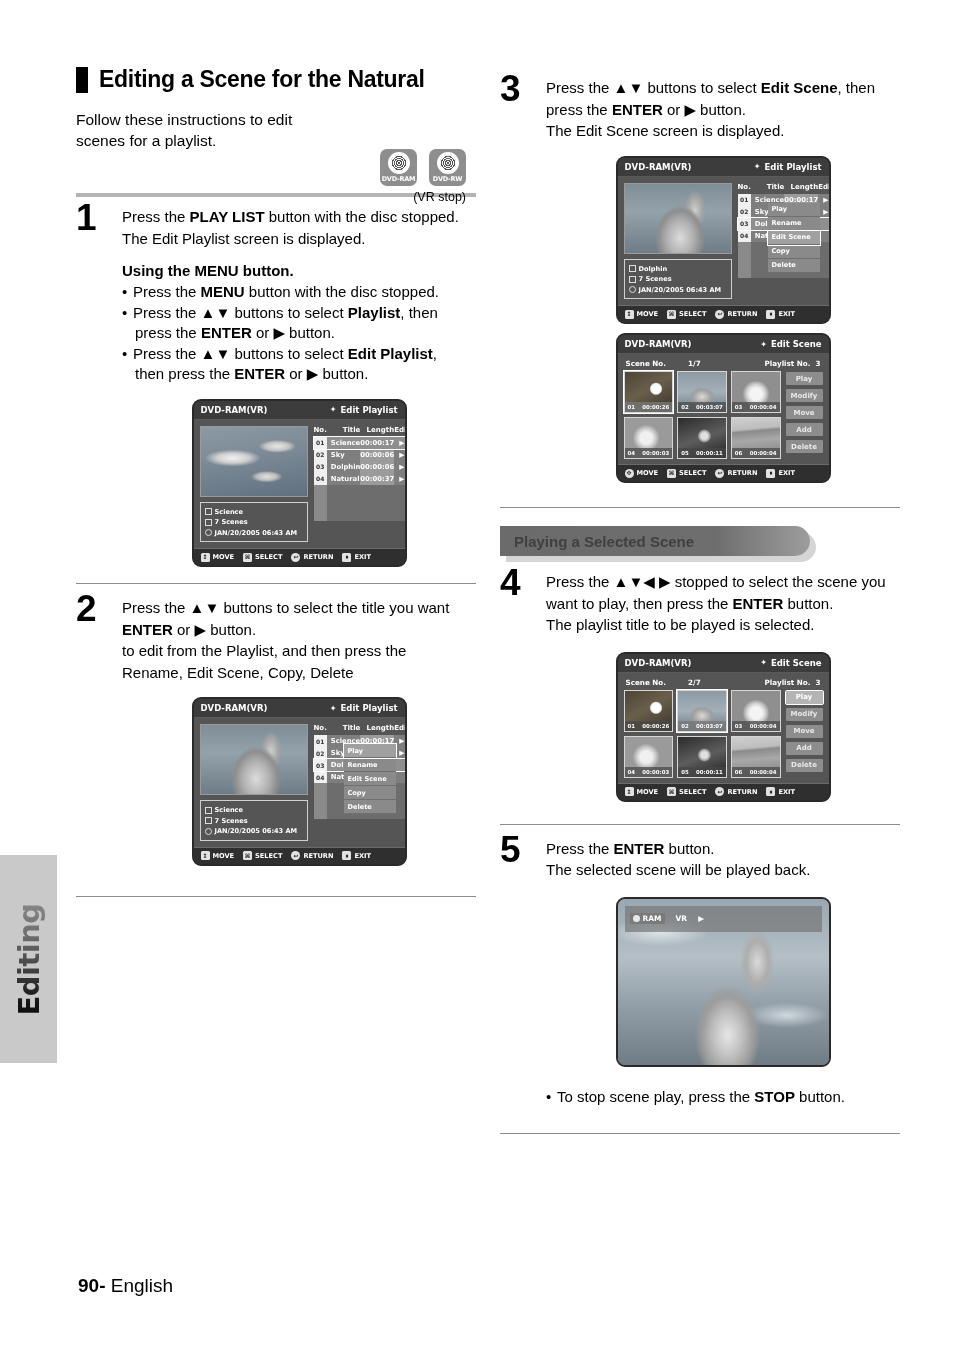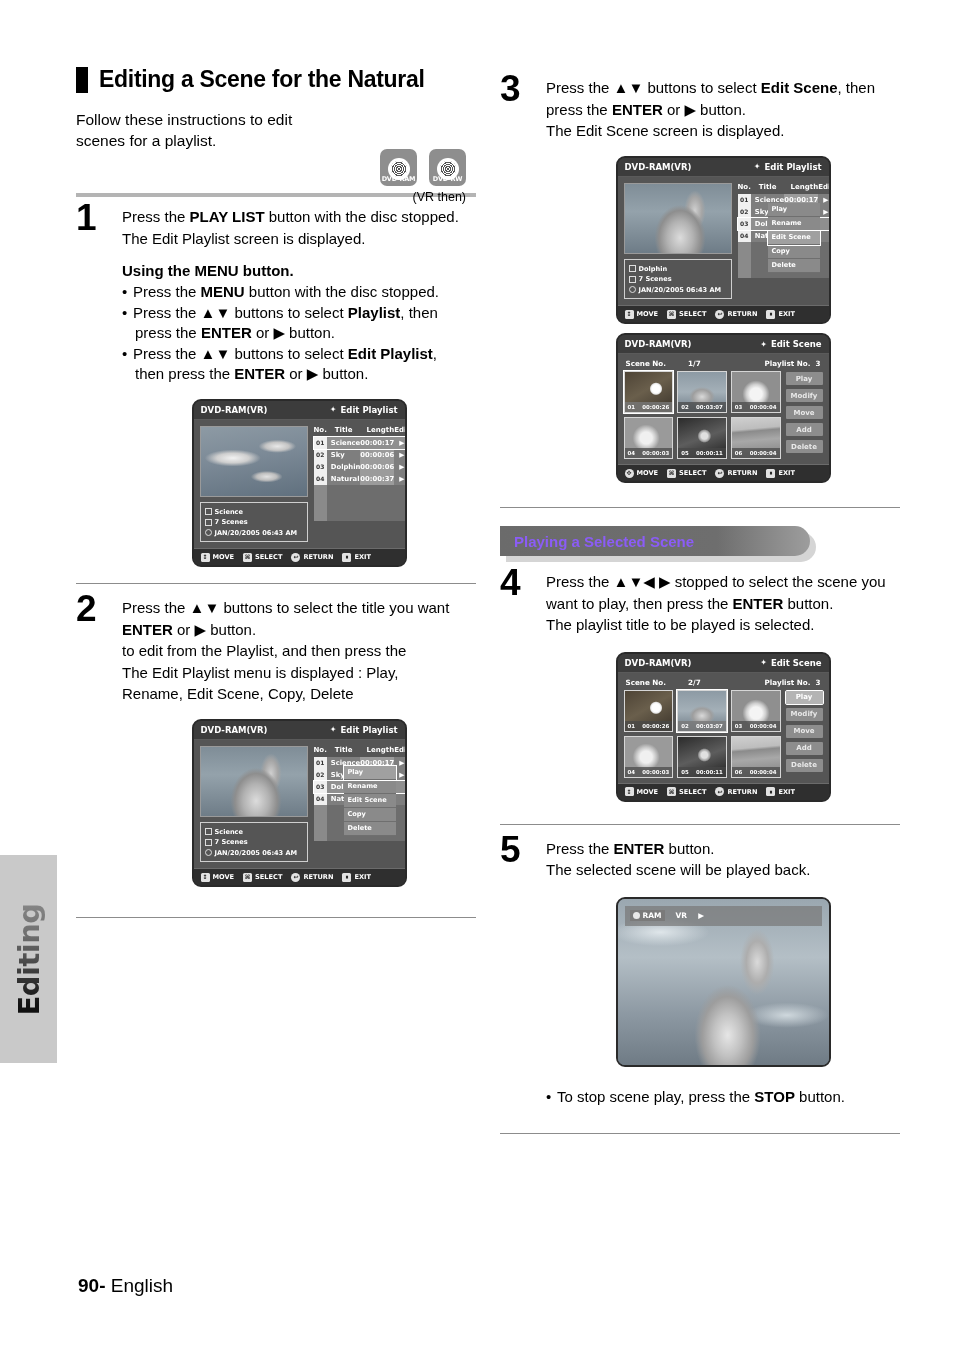--- a/index.html
+++ b/index.html
@@ -37,21 +37,21 @@
   .h1-row{ display:flex; align-items:center; gap:11px; margin:0 0 16px 0; }
   .h1-bar{ width:12px; height:26px; background:#000; display:inline-block; }
   .h1-text{ font-size:23px; font-weight:bold; letter-spacing:-0.3px; }
 
   .intro{ font-size:15.5px; line-height:21px; width:262px; }
 
   .logo-wrap{ position:absolute; right:10px; top:40px; text-align:right; }
   .logos{ display:flex; gap:12px; }
   .disc-logo{
     width:37px; height:37px; border-radius:7px; background:#8e8e8e;
-    display:flex; flex-direction:column; align-items:center; justify-content:center;
+    display:flex; flex-direction:column; align-items:center; justify-content:flex-start;
     padding-top:3px; position:relative;
   }
   .disc-circle{
     width:22px; height:22px; border-radius:50%;
     background:#fff;
     display:flex; align-items:center; justify-content:center;
   }
   .disc-circle .inner{
     width:16px;height:16px;border-radius:50%;
     background:repeating-radial-gradient(circle at 50% 50%, #555 0 1px, #fff 1px 2px);
@@ -94,21 +94,21 @@
   .banner-bg{
     position:absolute; inset:0; border-radius:0 16px 16px 0;
     background:linear-gradient(90deg,#6b6b6b 0%, #6e6e6e 70%, #9d9d9d 100%);
   }
   .banner-shadow{
     position:absolute; left:6px; top:6px; width:310px; height:30px;
     border-radius:0 16px 16px 0; background:#d5d5d5; z-index:-1;
   }
   .banner-text{
     position:absolute; left:14px; top:0; height:30px; display:flex; align-items:center;
-    color:#8b5cf6; font-size:15px; font-weight:bold;
+    color:#404040; font-size:15px; font-weight:bold;
   }
 
   
   .tv{
     width:215px; border:2px solid #2a2a2a; border-radius:9px;
     background:#3f3f3f; overflow:hidden;
     font-family:"DejaVu Sans", sans-serif;
     position:relative;
   }
   .tv.center{ margin-left:auto; margin-right:auto; }
@@ -146,21 +146,21 @@
     margin-top:5px; border:1px solid #cfcfcf; padding:4px 4px 3px 4px;
     color:#fff; font-size:6.6px; line-height:10.5px;
   }
   .info-box div{ display:flex; align-items:center; gap:3px; font-weight:bold; }
   .mini-ico{ display:inline-block; width:7px; height:7px; border:1px solid #ddd; }
   .mini-ico.circ{ border-radius:50%; }
 
   .pl-right{ flex:1; }
   .pl-table{ width:100%; border-collapse:collapse; font-size:6.8px; color:#fff; }
   .pl-table th{
-    font-weight:bold; text-align:center; padding:0 0 3px 0; font-size:7px; color:#fff;
+    font-weight:bold; text-align:right; padding:0 0 3px 0; font-size:7px; color:#fff;
   }
   .pl-table td{ padding:0; height:12px; }
   .cell-no{
     width:11px; background:#f0f0f0; color:#333; font-weight:bold; text-align:center;
     font-size:6px;
   }
   .cell-title{ background:#7e7e7e; padding-left:4px !important; font-weight:bold; }
   .cell-len{ background:#9b9b9b; text-align:center; width:32px; font-weight:bold;margin-left:21px; }
   .cell-edit{ background:#7e7e7e; text-align:center; width:12px; }
   .row-sel .cell-title,.row-sel .cell-len,.row-sel .cell-edit{ background:#8f8f8f; }
@@ -245,21 +245,21 @@
   .play-pic{
     position:absolute; inset:0;
     background:
       radial-gradient(ellipse 46px 70px at 52% 82%, #e6e6e6 0%, #c2c2c2 30%, #9d9d9d 55%, transparent 72%),
       radial-gradient(ellipse 22px 42px at 66% 38%, #dadada 0%, #adadad 50%, transparent 78%),
       radial-gradient(ellipse 70px 20px at 20% 20%, #dfe6ea 0%, transparent 70%),
       radial-gradient(ellipse 60px 18px at 80% 70%, #cfd8dd 0%, transparent 70%),
       linear-gradient(180deg,#9aa7b0 0%, #b4bfc6 35%, #8c98a2 70%, #6f7b85 100%);
   }
   .play-osd{
-    position:absolute; left:7px; top:7px; right:7px; height:20px;
+    position:absolute; left:7px; top:7px; right:7px; height:26px;
     background:rgba(120,120,120,0.72);
     display:flex; align-items:center; gap:11px; padding:0 5px;
     color:#fff; font-size:7.5px; font-weight:bold;
   }
   .osd-ram{ display:flex; align-items:center; gap:3px; background:#7a7a7a; padding:1px 3px;}
   .osd-disc{ width:7px;height:7px;border-radius:50%;background:#e8e8e8;}
 
   
   .footer{
     position:absolute; left:78px; bottom:52px; font-size:19px;
@@ -293,21 +293,21 @@
               </div>
             <div class="disc-name">DVD-RAM</div>
           </div>
           <div class="disc-logo">
             <div class="disc-circle">
                 <div class="inner"></div>
               </div>
             <div class="disc-name">DVD-RW</div>
           </div>
         </div>
-        <div class="vr-mode">(VR then)</div>
+        <div class="vr-mode">(VR stop)</div>
       </div>
     </div>
 
     <div class="rule"></div>
 
     <div class="step">
       <div class="step-num">1</div>
       <p><span>Press the </span><b>PLAY LIST</b><span> button with the disc stopped.</span></p>
       <p>The Edit Playlist screen is displayed.</p>
       <div class="sub-head">Using the MENU button.</div>
@@ -421,21 +421,20 @@
       </div>
     </div>
 
     <div class="rule-thin"></div>
 
     <div class="step">
       <div class="step-num">2</div>
       <p>Press the ▲▼ buttons to select the title you want</p>
       <p><b>ENTER</b><span> or ▶ button.</span></p>
       <p>to edit from the Playlist, and then press the</p>
-      <p>The Edit Playlist menu is displayed : Play,</p>
       <p>Rename, Edit Scene, Copy, Delete</p>
 
       <div class="tv center" style="margin-top:14px;">
         <div class="tv-title">
           <span>DVD-RAM(VR)</span>
           <span class="right">
               <span class="diamond">✦</span>
               <span>Edit Playlist</span>
             </span>
         </div>

